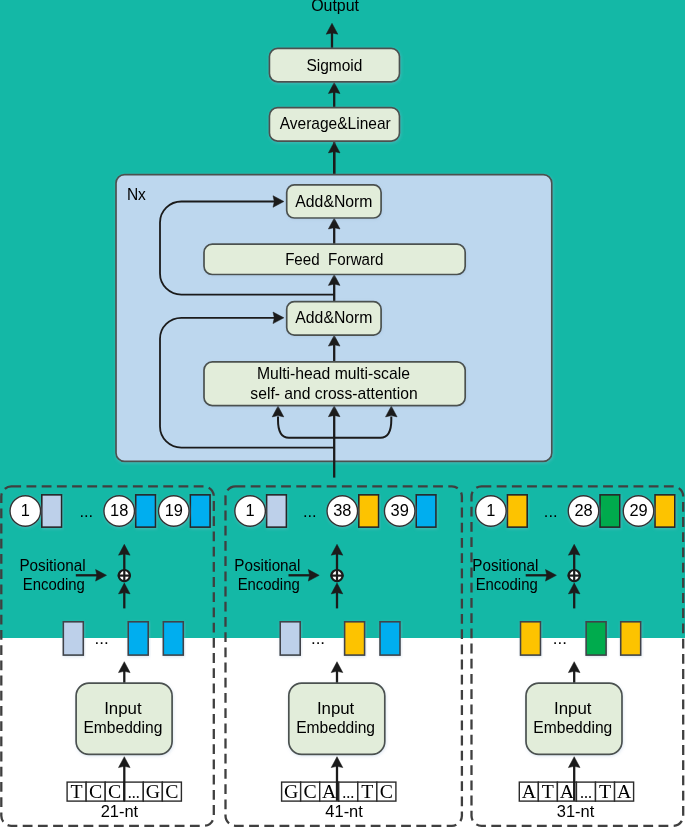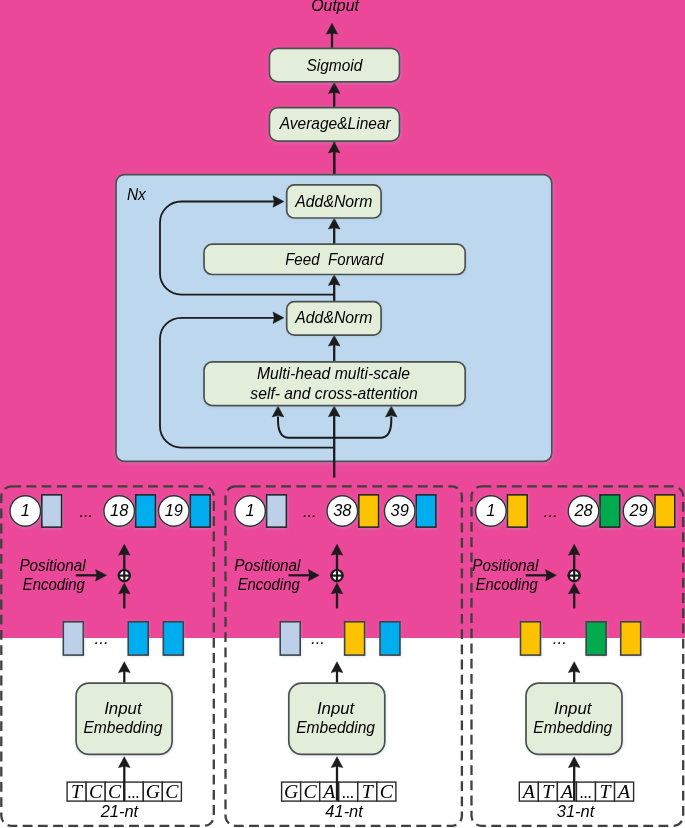--- a/index.html
+++ b/index.html
@@ -1,19 +1,19 @@
 <!DOCTYPE html>
 <html><head>
 <meta charset="utf-8">
 <title>Model architecture</title>
 <style>
   html,body{margin:0;padding:0;background:#ffffff;}
   body{width:685px;height:828px;overflow:hidden;
        font-family:"Liberation Sans",sans-serif;}
-  #stage{position:relative;width:685px;height:638px;background:#ec4899;font-style:italic;}
+  #stage{position:relative;width:685px;height:638px;background:#14b8a6;}
   svg#diagram{display:block;position:absolute;left:0;top:0;}
   text{font-family:"Liberation Sans",sans-serif;fill:#000000;white-space:pre;}
   text.seq{font-family:"Liberation Serif",serif;fill:#000000;}
 </style>
 </head>
 <body>
 
 <div id="stage">
 <svg id="diagram" width="685" height="828" viewBox="0 0 685 828" xmlns="http://www.w3.org/2000/svg">
       <defs>

